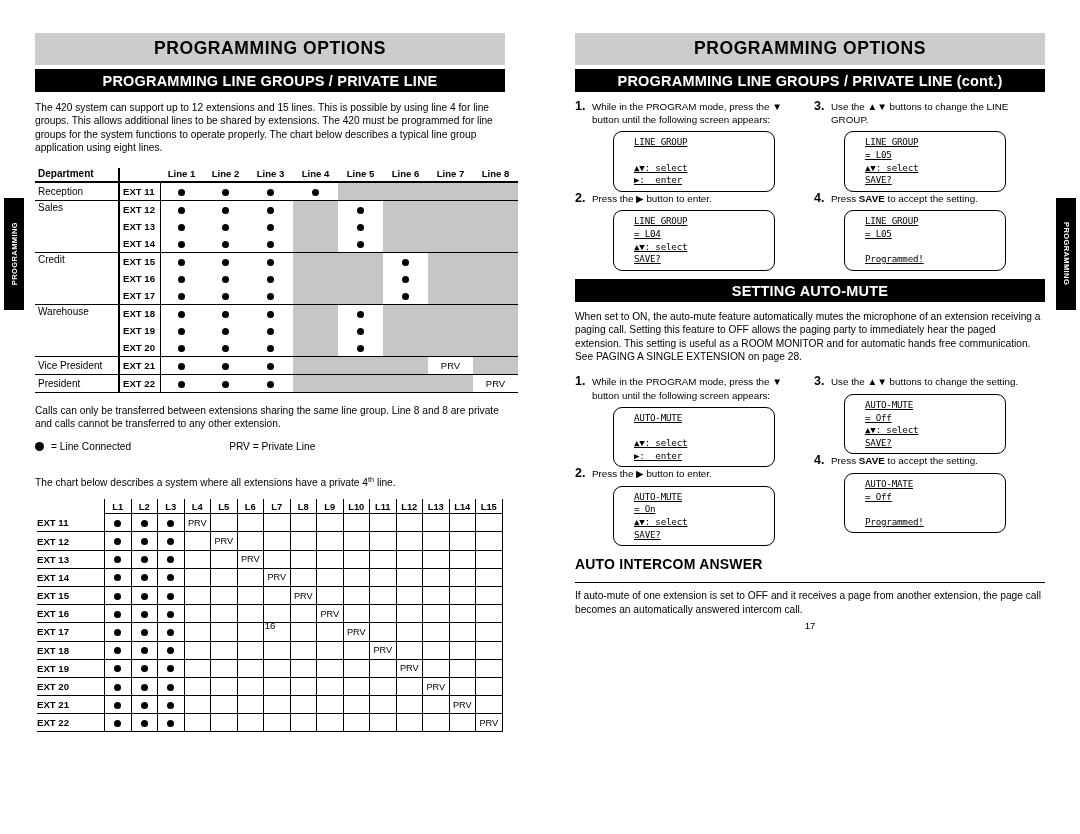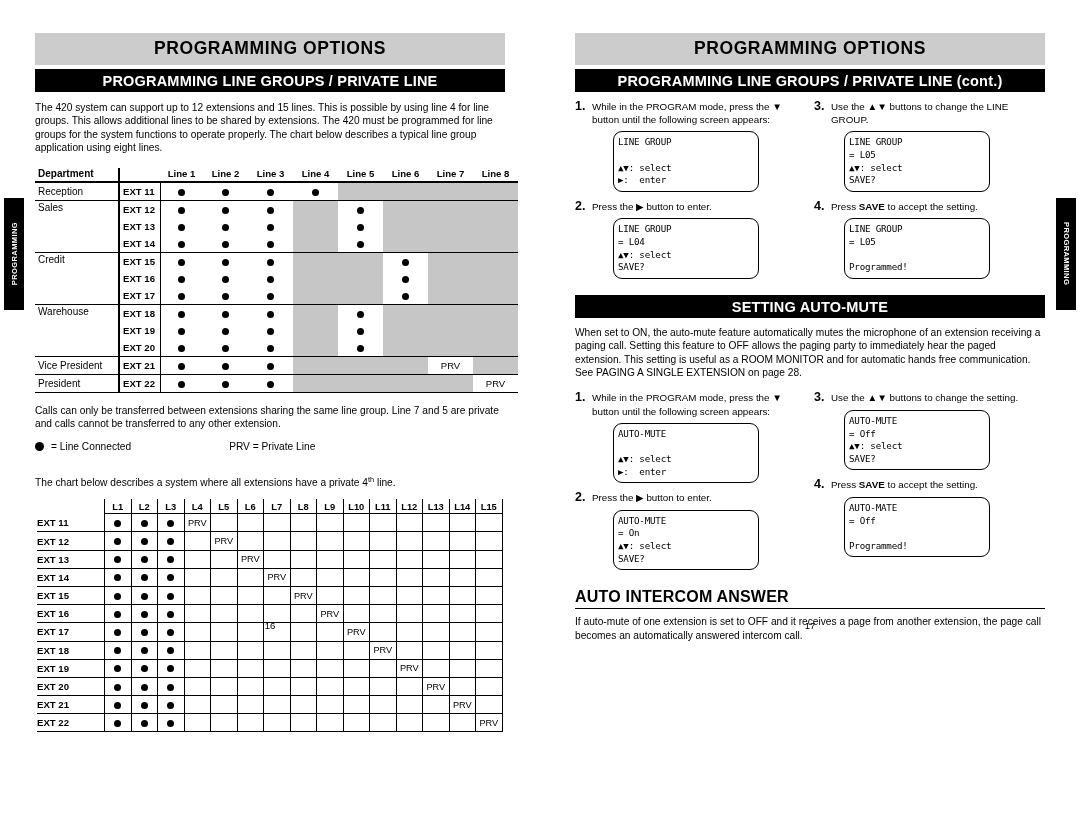--- a/index.html
+++ b/index.html
@@ -203,37 +203,38 @@
     line-height: 13.6px;
   }
   .step .txt { flex: 1; }
   .step .txt b { font-weight: bold; }
 
   
   .lcd {
     border: 1.6px solid #000;
     border-radius: 9px;
     width: 134px;
-    margin: 5px 0 8px 38px;
-    padding: 4px 6px 4px 4px;
+    margin: 5px 0 0 38px;
+    padding: 4px 6px 4px 20px;
     font-family: "DejaVu Sans Mono", monospace;
     font-size: 9.2px;
     line-height: 12.6px;
     letter-spacing: -0.2px;
+    text-decoration: underline;
   }
   .lcd .ln { white-space: pre; min-height: 12.6px; }
   .lcd.right-ind { margin-left: 30px; }
 
   
   .sub-head {
-    font-size: 16px;
+    font-size: 14px;
     font-weight: bold;
     letter-spacing: 0.2px;
     border-bottom: 1.6px solid #000;
-    padding-bottom: 2px;
+    padding-bottom: 10px;
   }
   .page-num {
     position: absolute;
     bottom: 36px;
     width: 100%;
     text-align: center;
     font-size: 9.6px;
   }
   .pad { padding: 0 35px; }
   .sup { font-size: 0.72em; vertical-align: super; }
@@ -416,21 +417,21 @@
             <td class="cell"><span class="dot"></span></td>
             <td class="cell shade"></td>
             <td class="cell shade"></td>
             <td class="cell shade"></td>
             <td class="cell shade"></td>
             <td class="cell">PRV</td>
           </tr>
         </tbody>
     </table>
 
-    <div class="body-text" style="margin-top:11px;">Calls can only be transferred between extensions sharing the same line group. Line 7 and 5 are private and calls cannot be transferred to any other extension.</div>
+    <div class="body-text" style="margin-top:11px;">Calls can only be transferred between extensions sharing the same line group. Line 8 and 8 are private and calls cannot be transferred to any other extension.</div>
 
     <div class="legend" style="margin-top:11px;">
       <span class="bigdot"></span>
       <span>= Line Connected</span>
       <span class="sp"></span>
       <span>PRV = Private Line</span>
     </div>
 
     <div class="body-text" style="margin-top:21px;">
       <span>The chart below describes a system where all extensions have a private 4</span><span class="sup">th</span><span> line.</span>

